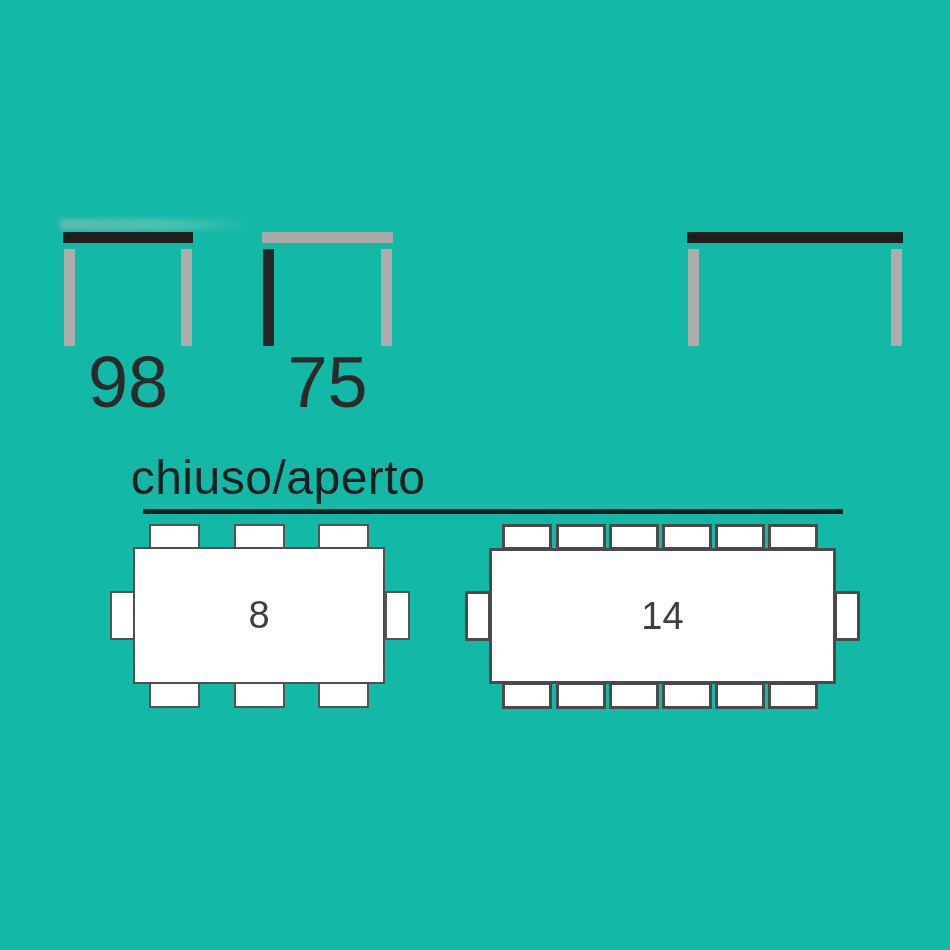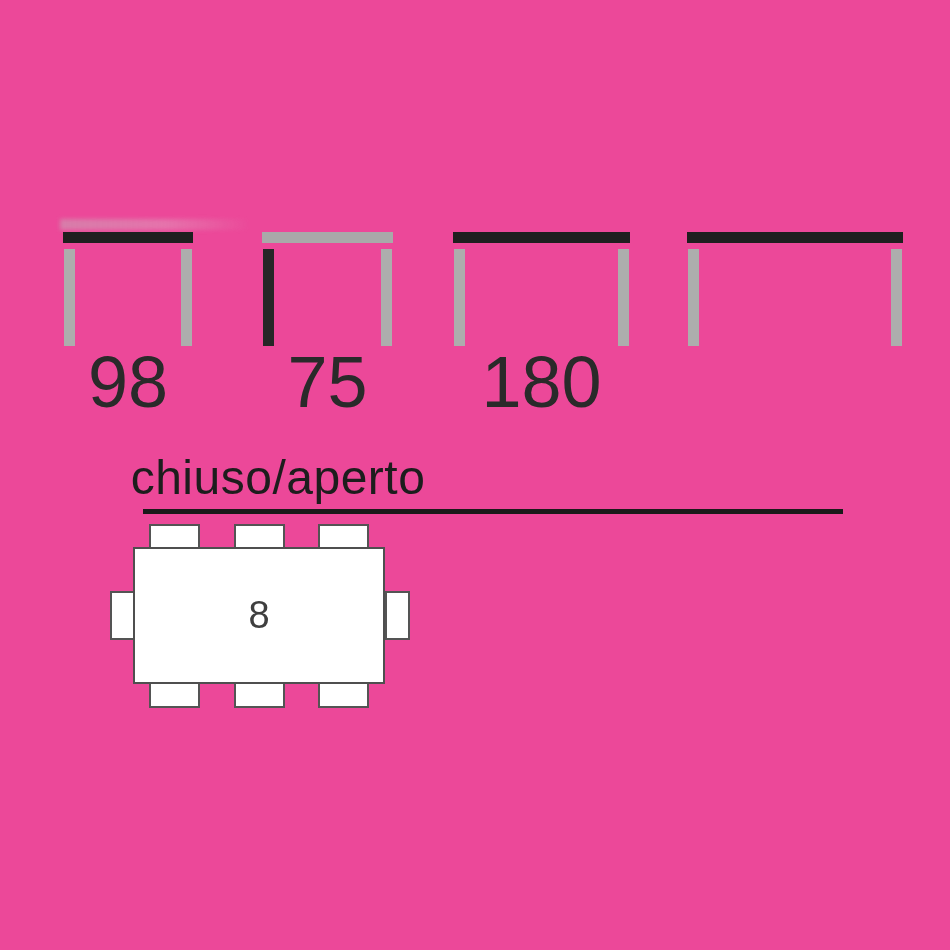--- a/index.html
+++ b/index.html
@@ -5,21 +5,21 @@
   html, body {
     margin: 0;
     padding: 0;
     background: #ffffff;
     font-family: "Liberation Sans", sans-serif;
   }
   .canvas {
     position: relative;
     width: 950px;
     height: 950px;
-    background: #ec4899;
+    background: #14b8a6;
     overflow: hidden;
   }
   
   .sideview {
     position: absolute;
     top: 218px;
     height: 210px;
   }
   .sv-top {
     position: absolute;
@@ -161,26 +161,20 @@
     <div class="sv-dim">98</div>
   </div>
 
   <div class="sideview" style="left:262px; width:131px;">
     <div class="sv-top" style="background: rgb(169, 169, 169);"></div>
     <div class="sv-leg left" style="background: rgb(38, 38, 38);"></div>
     <div class="sv-leg right" style="background: rgb(173, 173, 173);"></div>
     <div class="sv-dim">75</div>
   </div>
 
-  <div class="sideview" style="left:453px; width:177px;">
-    <div class="sv-top" style="background: rgb(31, 31, 31);"></div>
-    <div class="sv-leg left" style="background: rgb(173, 173, 173);"></div>
-    <div class="sv-leg right" style="background: rgb(173, 173, 173);"></div>
-    <div class="sv-dim">180</div>
-  </div>
 
   <div class="sideview" style="left:687px; width:216px;">
     <div class="sv-top" style="background: rgb(31, 31, 31);"></div>
     <div class="sv-leg left" style="background: rgb(173, 173, 173);"></div>
     <div class="sv-leg right" style="background: rgb(173, 173, 173);"></div>
   </div>
 
   <div class="section-label closed">chiuso/aperto</div>
   <div class="underline"></div>
 
@@ -191,14 +185,33 @@
     <div class="chair b b1"></div>
     <div class="chair b b2"></div>
     <div class="chair b b3"></div>
     <div class="chair l"></div>
     <div class="chair r"></div>
     <div class="table-surface">
       <span class="seats-num">8</span>
     </div>
   </div>
 
+  <div class="topview open">
+    <div class="chair t t1"></div>
+    <div class="chair t t2"></div>
+    <div class="chair t t3"></div>
+    <div class="chair t t4"></div>
+    <div class="chair t t5"></div>
+    <div class="chair t t6"></div>
+    <div class="chair b b1"></div>
+    <div class="chair b b2"></div>
+    <div class="chair b b3"></div>
+    <div class="chair b b4"></div>
+    <div class="chair b b5"></div>
+    <div class="chair b b6"></div>
+    <div class="chair l"></div>
+    <div class="chair r"></div>
+    <div class="table-surface">
+      <span class="seats-num">14</span>
+    </div>
+  </div>
 
 </div>
 
 </body></html>

